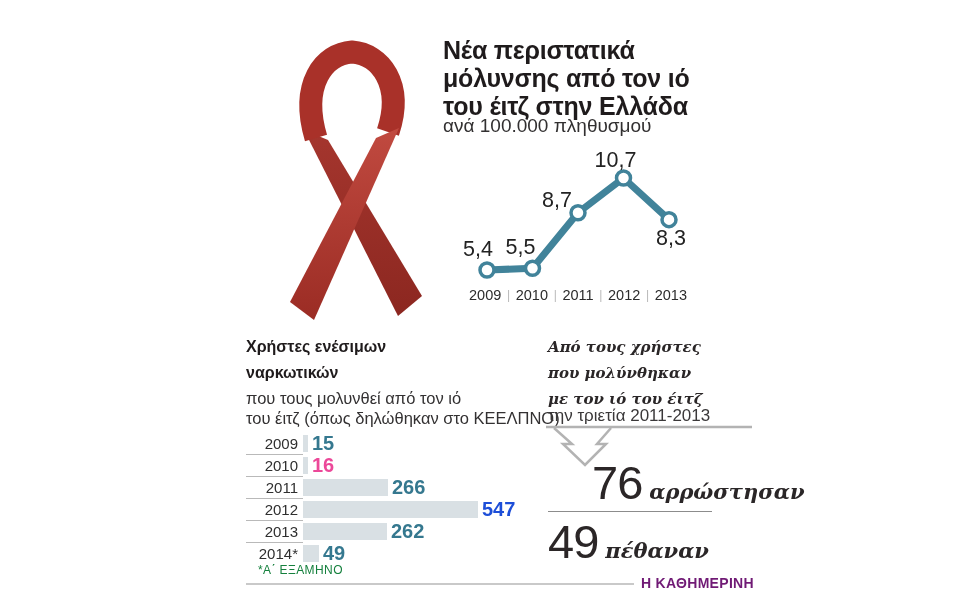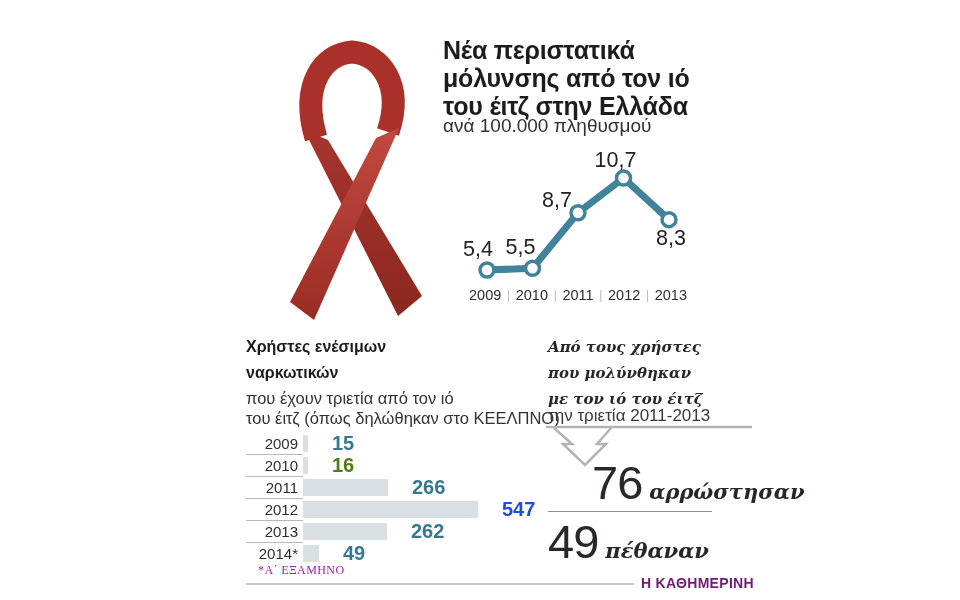--- a/index.html
+++ b/index.html
@@ -19,23 +19,23 @@
   .x-axis .yr{font-size:14.5px;color:#2c2c2c;}
   .x-axis .sep{font-size:12px;color:#b9b9b9;}
 
   
   .bar-title{left:246px;top:334px;font-weight:bold;font-size:16px;line-height:26px;color:#1f1b1c;}
   .bar-subtitle{left:246px;top:388px;font-size:16.5px;line-height:20px;color:#333132;}
   .bar-rows{left:246px;top:432px;width:300px;}
   .bar-row{position:relative;height:22px;display:flex;align-items:center;}
   .bar-year{width:52px;text-align:right;padding-right:5px;font-size:15px;color:#2f2f2f;flex:none;}
   .bar-fill{height:17px;background:#d9e0e4;flex:none;}
-  .bar-value{margin-left:24px;font-size:20px;font-weight:bold;color:#35788f;}
+  .bar-value{margin-left:4px;font-size:20px;font-weight:bold;color:#35788f;}
   .bar-rule{position:absolute;left:0;bottom:-1px;width:57px;height:1px;background:#b9b9b9;}
-  .bar-footnote{left:258px;top:563px;font-size:12px;color:#a21caf;letter-spacing:0.4px;font-family:Liberation Serif, serif;}
+  .bar-footnote{left:258px;top:563px;font-size:12px;color:#15803d;letter-spacing:0.4px;}
 
   
   .callout-lead{left:548px;top:334px;font-family:"DejaVu Serif","Liberation Serif",serif;font-style:italic;font-weight:600;font-size:15px;line-height:26px;color:#2a2627;}
   .callout-period{left:548px;top:406px;font-size:17px;color:#3a3839;}
   #callout-arrow{left:546px;top:424px;}
   .stat-row{left:548px;display:flex;align-items:baseline;}
   .stat-row.first{top:455px;margin-left:44px;}
   .stat-row.second{top:514px;}
   .stat-value{font-size:47px;font-weight:400;color:#2b2627;letter-spacing:-1px;}
   .stat-label{margin-left:7px;font-family:"DejaVu Serif","Liberation Serif",serif;font-style:italic;font-weight:600;font-size:21px;color:#2a2627;}
@@ -102,34 +102,34 @@
       <span class="yr">2012</span>
       <span class="sep">|</span>
       <span class="yr">2013</span>
     </div>
 
   <div class="abs bar-title">
     <div>Χρήστες ενέσιμων</div>
     <div>ναρκωτικών</div>
   </div>
   <div class="abs bar-subtitle">
-    <div>που έχουν τριετία από τον ιό</div>
+    <div>που τους μολυνθεί από τον ιό</div>
     <div>του έιτζ (όπως δηλώθηκαν στο ΚΕΕΛΠΝΟ)</div>
   </div>
   <div class="abs bar-rows" id="bar-rows">
       <div class="bar-row">
         <span class="bar-year">2009</span>
         <span class="bar-fill" style="width: 5px; background: rgb(217, 224, 228);"></span>
         <span class="bar-value" style="color: rgb(53, 120, 143);">15</span>
         <i class="bar-rule"></i>
       </div>
       <div class="bar-row">
         <span class="bar-year">2010</span>
         <span class="bar-fill" style="width: 5px; background: rgb(217, 224, 228);"></span>
-        <span class="bar-value" style="color: #4d7c0f;">16</span>
+        <span class="bar-value" style="color: #ec4899;">16</span>
         <i class="bar-rule"></i>
       </div>
       <div class="bar-row">
         <span class="bar-year">2011</span>
         <span class="bar-fill" style="width: 85px; background: rgb(217, 224, 228);"></span>
         <span class="bar-value" style="color: rgb(53, 120, 143);">266</span>
         <i class="bar-rule"></i>
       </div>
       <div class="bar-row">
         <span class="bar-year">2012</span>

